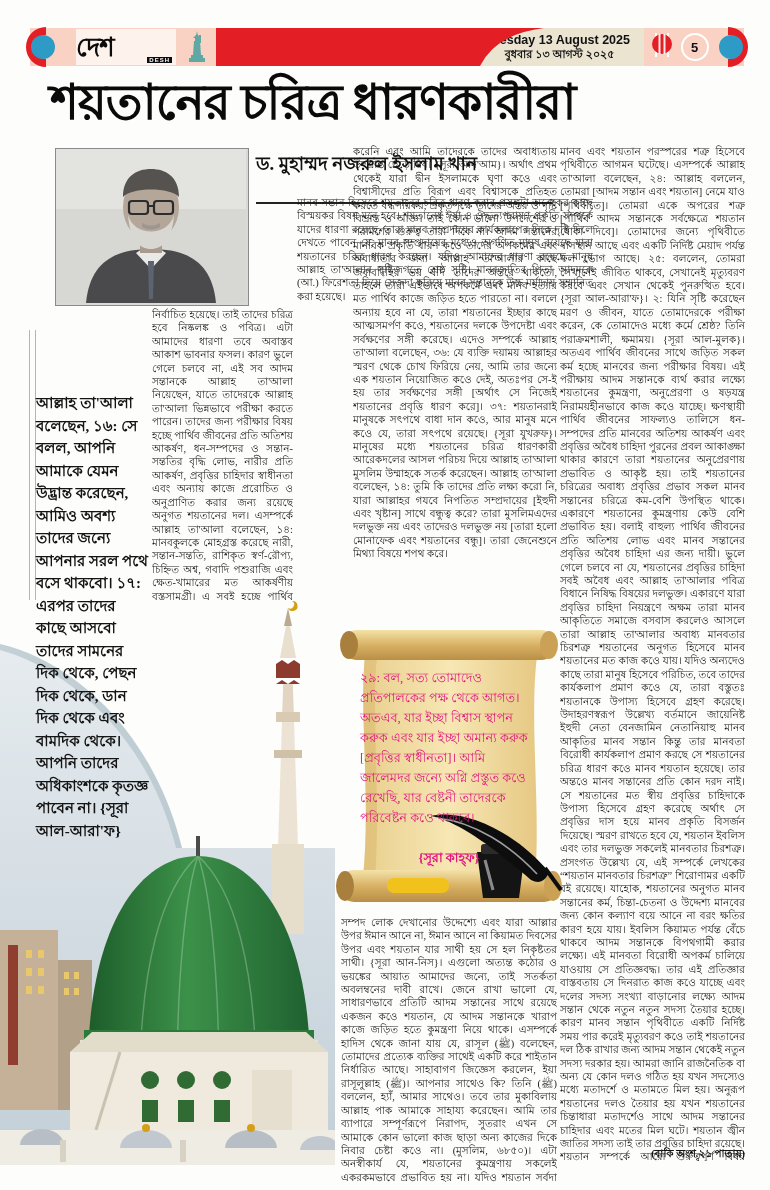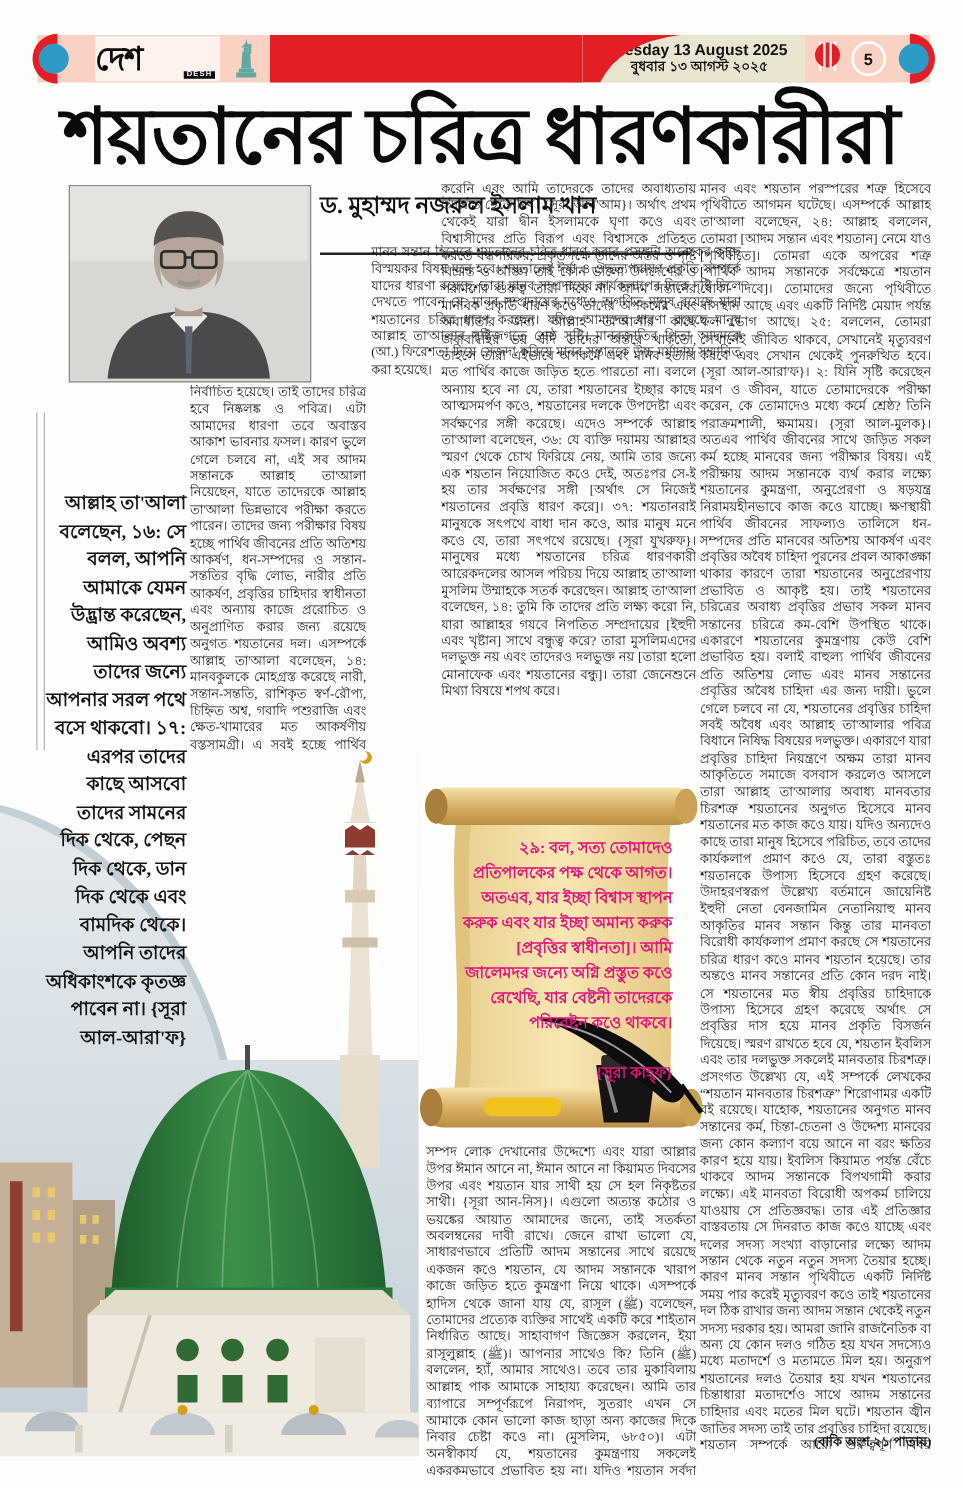--- a/index.html
+++ b/index.html
@@ -18,39 +18,39 @@
   .sectionLabel{left:262px;top:38px;color:#ffffff;font-family:"Liberation Sans",sans-serif;font-weight:700;font-size:14px;}
   .dateBox{left:452px;top:28px;width:192px;height:38px;background:#ebe4d1;display:flex;flex-direction:column;align-items:center;justify-content:center;z-index:-1;}
   .dateBox{z-index:0;}
   .banner,.bannerCurve{z-index:1;}
   .dateEn{font-family:"Liberation Sans",sans-serif;font-weight:700;font-size:12.5px;color:#111;line-height:1.15;}
   .dateBn{font-family:"Liberation Sans",sans-serif;font-weight:700;font-size:11px;color:#111;line-height:1.2;margin-left:23px;}
   .pnSeg{left:644px;top:28px;width:70px;height:38px;background:#f9d2c3;display:flex;align-items:center;justify-content:space-evenly;z-index:2;}
   .pnBadge{width:24px;height:24px;border:2px solid #ffffff;border-radius:50%;display:flex;align-items:center;justify-content:center;
            font-family:"Liberation Sans",sans-serif;font-weight:700;font-size:13px;color:#111;}
   
-  .headline{left:50px;top:76px;width:690px;font-weight:900;font-size:62px;line-height:1.1;color:#0a0a0a;letter-spacing:-1px;}
+  .headline{left:50px;top:76px;width:690px;font-weight:900;font-size:49px;line-height:1.1;color:#0a0a0a;letter-spacing:-1px;}
   .photo{left:55px;top:148px;width:192px;height:156px;border:1px solid #8a8a8a;background:#d9d9d6;}
   .byline{left:256px;top:150px;width:296px;font-weight:700;font-size:18.5px;color:#111;
           border-bottom:2px solid #222;padding-bottom:21px;}
   
   .bodytxt{font-size:10.4px;line-height:13.4px;text-align:justify;color:#1b1b1b;overflow:hidden;}
   .introCol{left:256px;top:196px;width:296px;height:108px;margin-left:41px;}
   .col1{left:152px;top:308px;width:141px;height:554px;}
   .col2a{left:353px;top:145px;width:204px;height:473px;}
   .col2b{left:341px;top:916px;width:216px;height:266px;}
   .col3{left:560px;top:145px;width:185px;height:1016px;}
   .contNote{left:624px;top:1146px;width:121px;font-size:10.4px;font-weight:700;text-align:right;color:#111;}
-  .pullQuote{left:36px;top:392px;width:113px;font-size:15px;line-height:22.5px;font-weight:600;text-align:right;color:#141414;z-index:3;}
+  .pullQuote{left:36px;top:392px;width:113px;font-size:15px;line-height:22.5px;font-weight:600;text-align:left;color:#141414;z-index:3;}
   .edgeRule{left:29px;top:330px;width:5px;height:575px;border-left:1px solid #b5b5b5;border-right:1px solid #b5b5b5;}
   
   .mosque{left:0;top:600px;width:335px;height:565px;z-index:0;}
   .scroll{left:335px;top:620px;width:228px;height:296px;z-index:1;}
-  .verse{left:360px;top:668px;width:178px;font-size:12.8px;line-height:20px;font-weight:700;text-align:right;color:#e0147e;z-index:2;}
-  .verseSrc{left:360px;top:848px;width:178px;font-size:12.8px;font-weight:700;text-align:right;color:#e0147e;z-index:2;}
+  .verse{left:360px;top:668px;width:178px;font-size:12.8px;line-height:20px;font-weight:400;text-align:left;color:#e0147e;z-index:2;}
+  .verseSrc{left:360px;top:848px;width:178px;font-size:12.8px;font-weight:700;text-align:center;color:#e0147e;z-index:2;}
 </style>
 </head>
 <body>
 
 <div class="abs masthead"></div>
 
 <div class="abs cap" style="left:24px;">
   <svg width="44" height="44" viewBox="0 0 44 44">
     <path d="M22,2 A20,20 0 1 0 22,42 L22,34 A12,12 0 1 1 22,10 Z" fill="#e31e24"></path>
     <circle cx="19" cy="22" r="12" fill="#2e9bc6"></circle>

